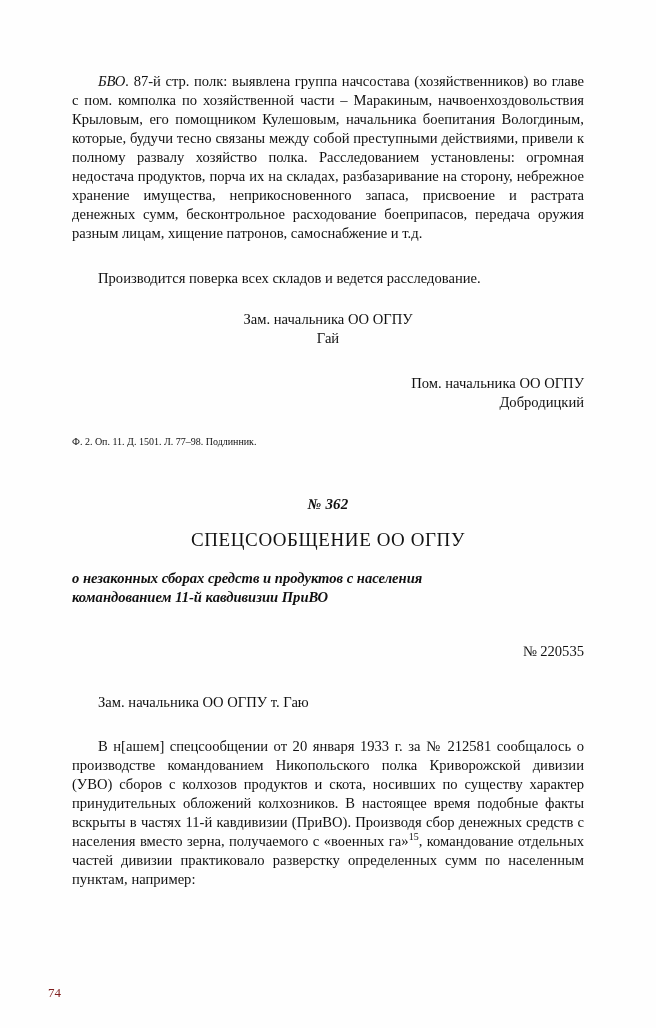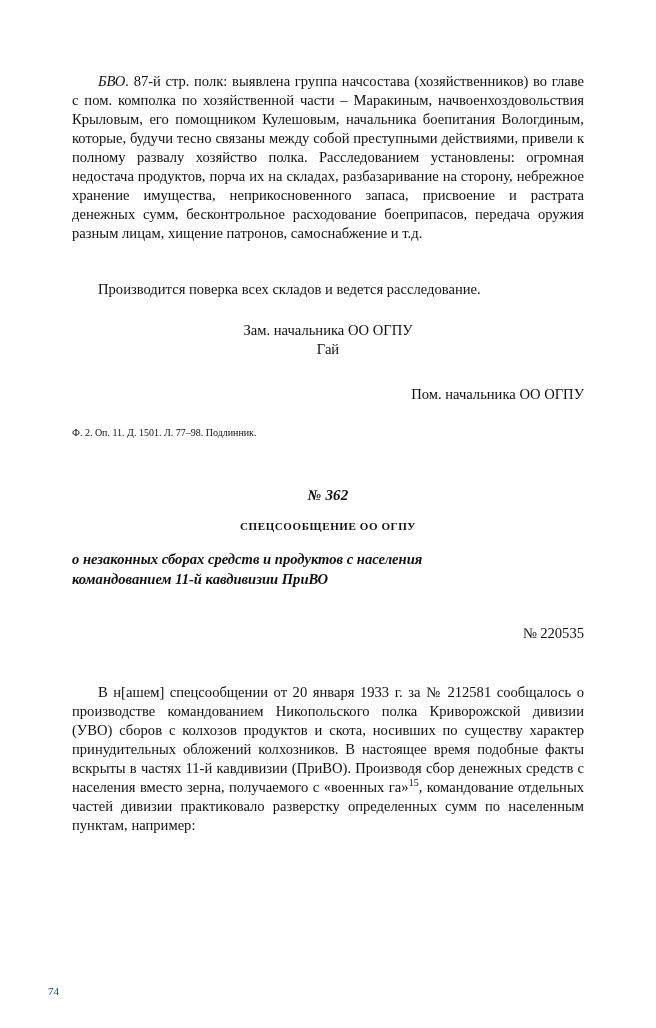--- a/index.html
+++ b/index.html
@@ -67,22 +67,22 @@
     margin-top: 48px;
     text-align: center;
     font-size: 15px;
     font-weight: bold;
     letter-spacing: 0.2px;
     font-style: italic;
   }
   .doc-title {
     margin-top: 16px;
     text-align: center;
-    font-size: 11px;
-    font-weight: bold;
+    font-size: 19px;
+    font-weight: normal;
     letter-spacing: 0.6px;
   }
   .doc-subtitle {
     margin-top: 18px;
     text-align: left;
     font-size: 14.6px;
     font-weight: bold;
     line-height: 1.35;
     font-style: italic;
   }
@@ -92,28 +92,28 @@
     font-size: 14.6px;
     line-height: 1.8;
   }
   .meta .line { display: block; }
   .addressee {
     margin-top: 30px;
     font-size: 14.6px;
     text-indent: 26px;
   }
   .body-para {
-    margin-top: 37px;
+    margin-top: 26px;
   }
   .page-number {
     position: absolute;
     left: 48px;
     top: 985px;
-    font-size: 11px;
-    color: #0c4a6e;
+    font-size: 13px;
+    color: #7f1d1d;
   }
   sup {
     font-size: 10px;
     vertical-align: super;
     line-height: 0;
   }
 </style>
 </head>
 <body>
 
@@ -124,36 +124,38 @@
 
     <p class="indent body-para">Производится поверка всех складов и ведется расследование.</p>
 
     <div class="sign-block">
       <div>Зам. начальника ОО ОГПУ</div>
       <div>Гай</div>
     </div>
 
     <div class="sign-block2">
       <div>Пом. начальника ОО ОГПУ</div>
+      <div>Добродицкий</div>
     </div>
 
     <div class="archive">Ф. 2. Оп. 11. Д. 1501. Л. 77–98. Подлинник.</div>
 
     <div class="doc-number">№ 362</div>
 
     <div class="doc-title">СПЕЦСООБЩЕНИЕ ОО ОГПУ</div>
 
     <div class="doc-subtitle">
       <div>о незаконных сборах средств и продуктов с населения</div>
       <div>командованием 11-й кавдивизии ПриВО</div>
     </div>
 
     <div class="meta">
       <span class="line">№ 220535</span>
     </div>
 
+    <div class="addressee">Зам. начальника ОО ОГПУ т. Гаю</div>
 
     <p class="indent body-para"><span>В н[ашем] спецсообщении от 20 января 1933 г. за № 212581 сообщалось о производстве командованием Никопольского полка Криворожской дивизии (УВО) сборов с колхозов продуктов и скота, носивших по существу характер принудительных обложений колхозников. В настоящее время подобные факты вскрыты в частях 11-й кавдивизии (ПриВО). Производя сбор денежных средств с населения вместо зерна, получаемого с «военных га»</span><sup>15</sup><span>, командование отдельных частей дивизии практиковало разверстку определенных сумм по населенным пунктам, например:</span></p>
 
   </div>
 
   <div class="page-number">74</div>
 </div>
 
 </body></html>

